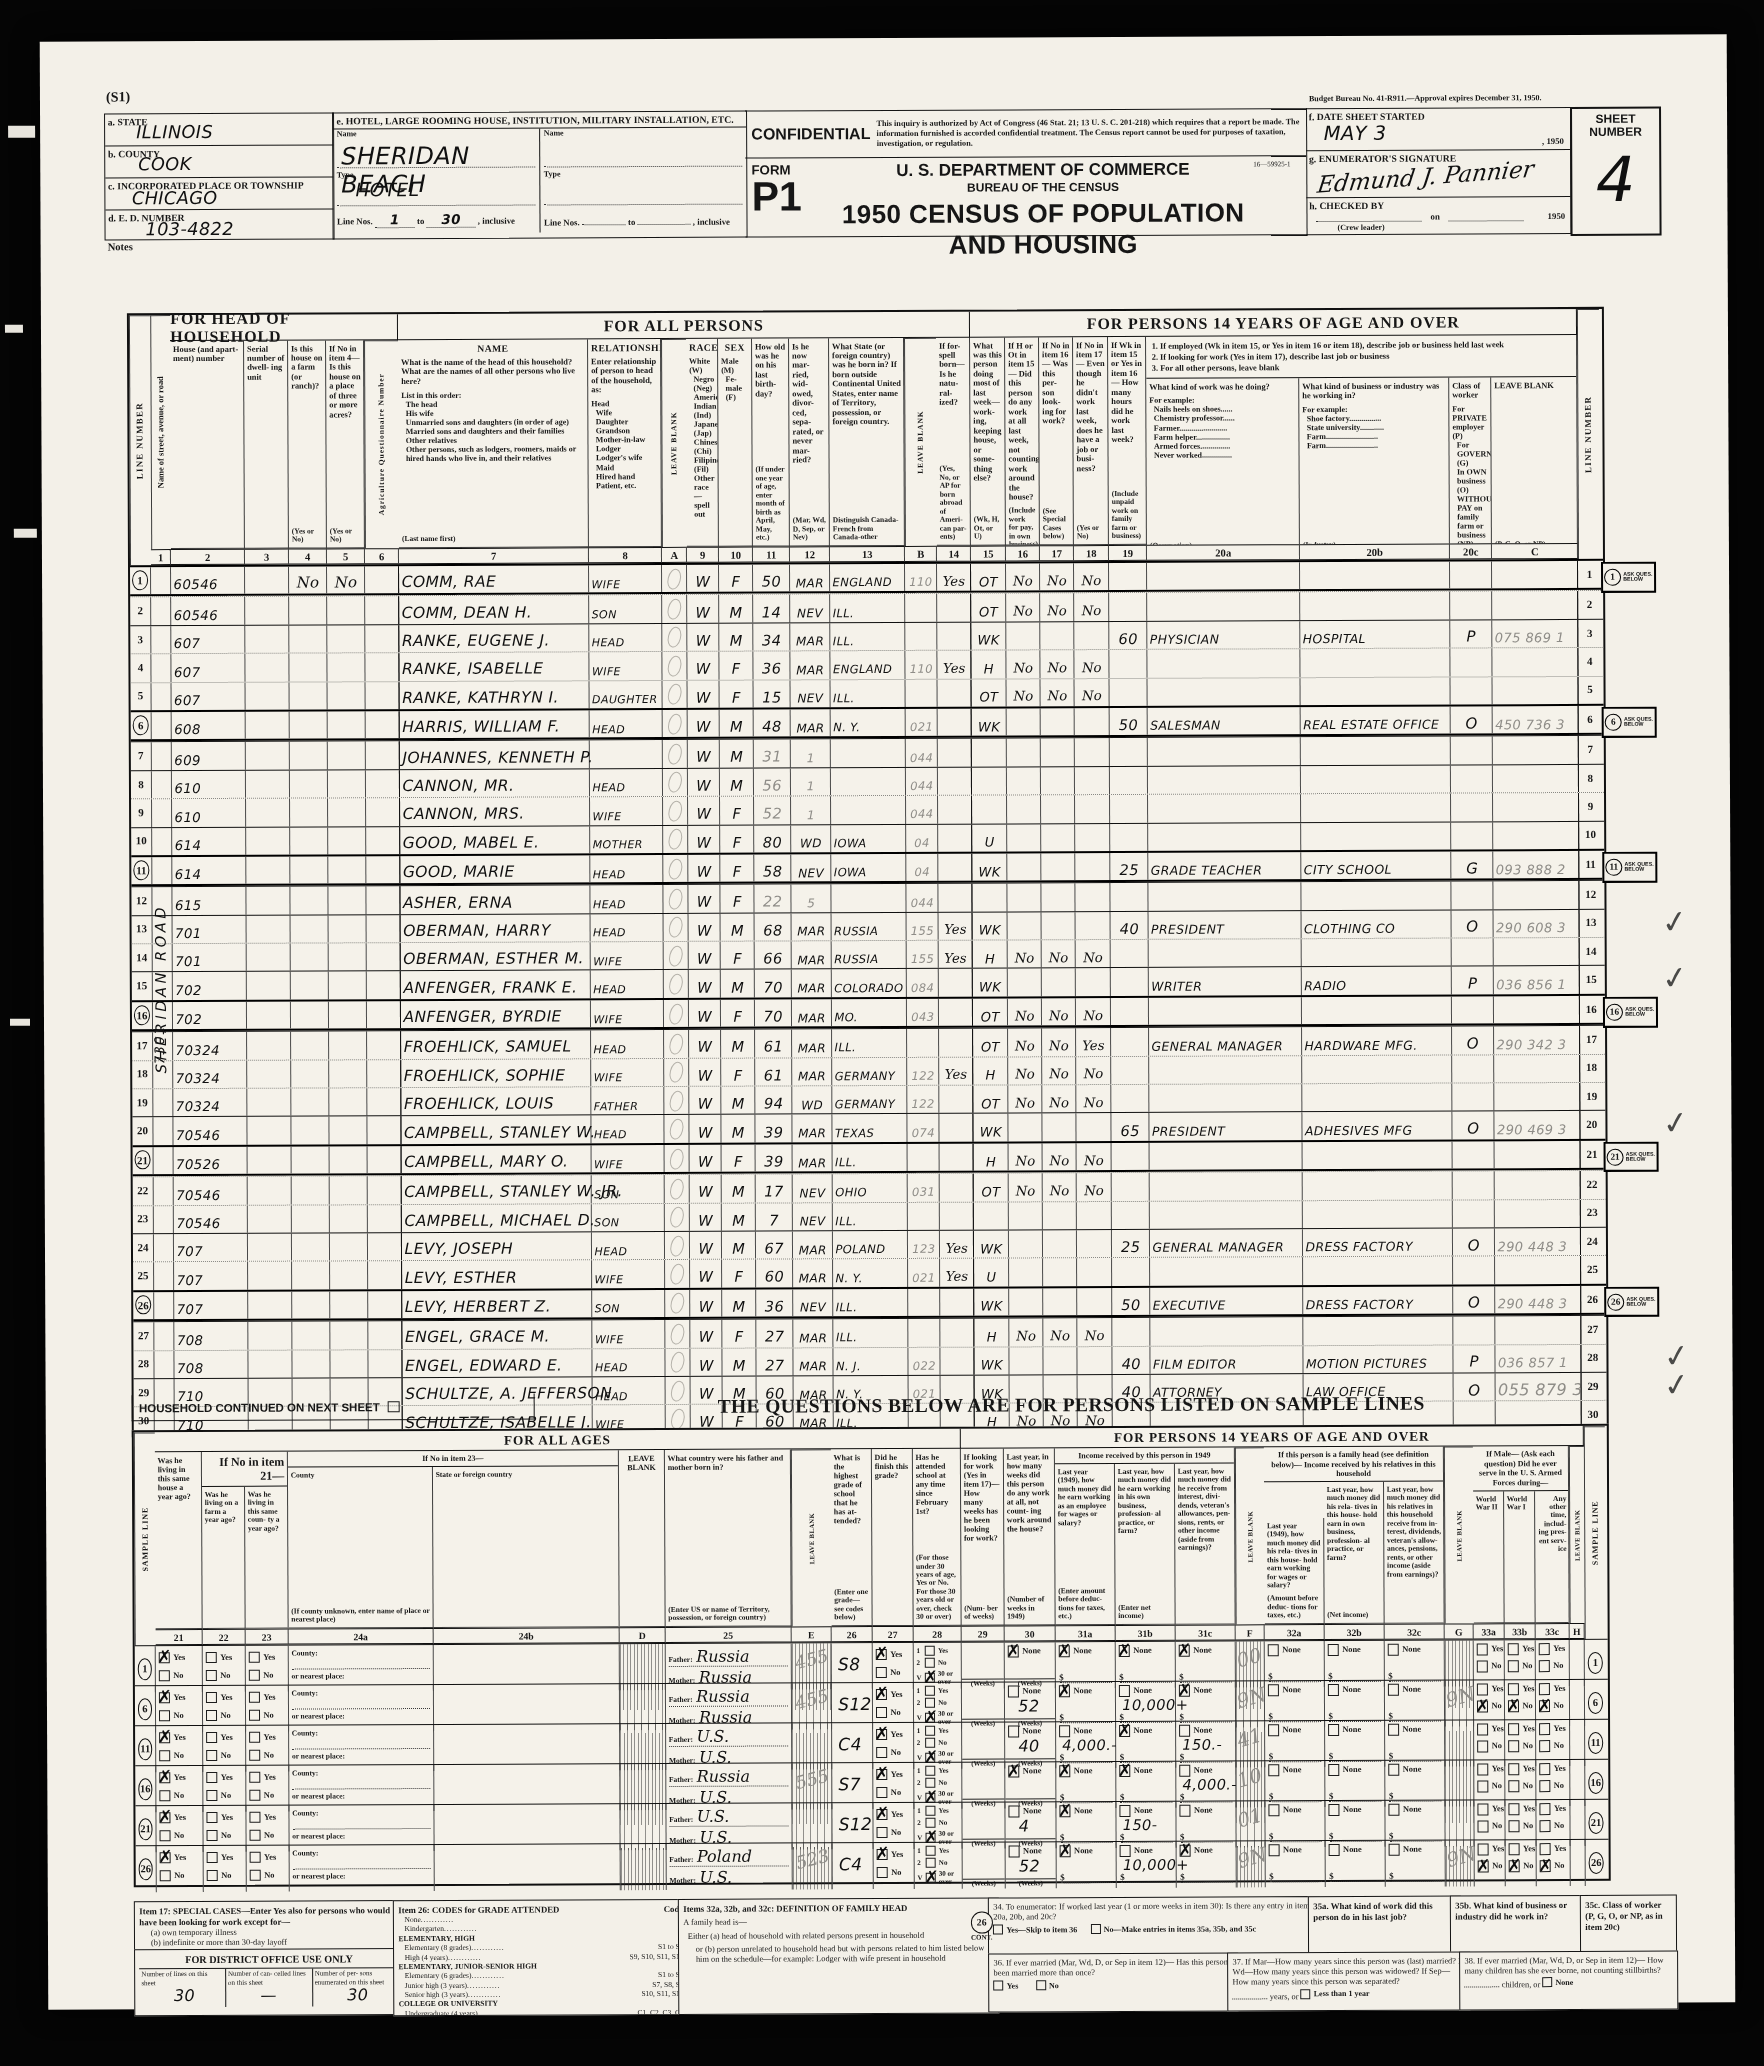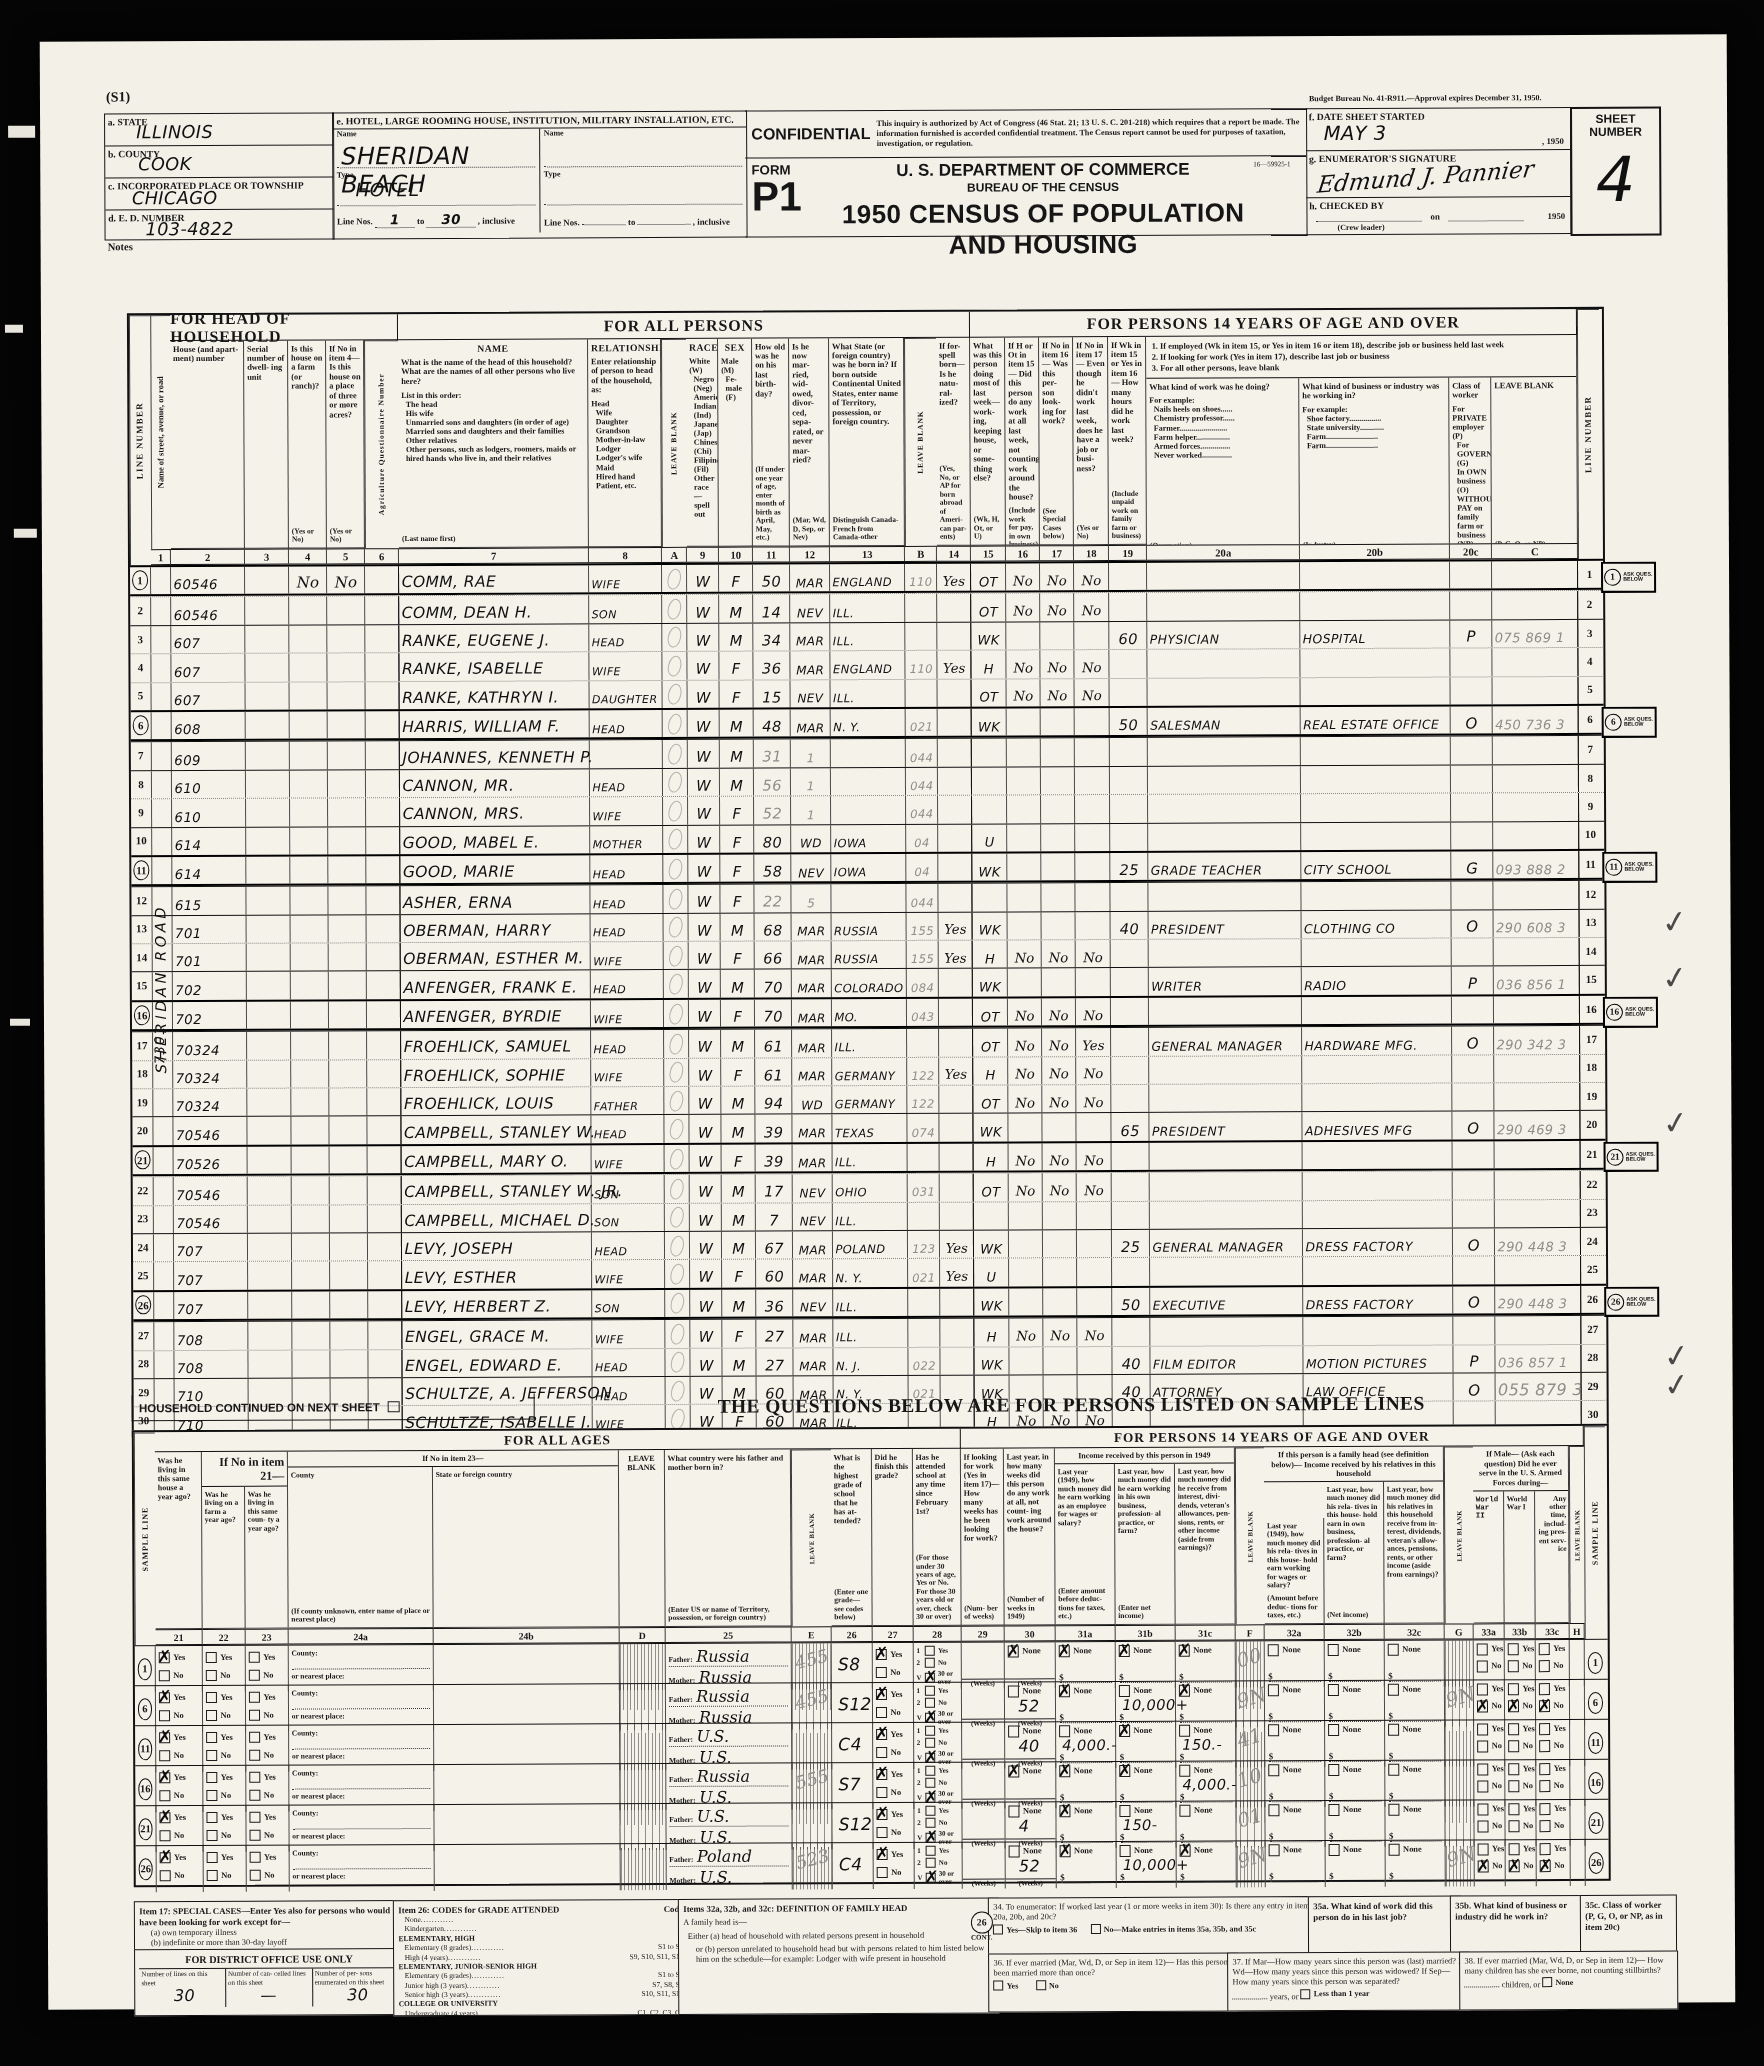--- a/index.html
+++ b/index.html
@@ -2393,21 +2393,21 @@
               <div class="ft">(Net income)</div>
             </div>
             <div class="hc" style="font-size: 7.5px; border-right: none;">
               <div class="para" style="text-align:left">Last year, how much money did his relatives in this household receive from in- terest, dividends, veteran's allow- ances, pensions, rents, or other income (aside from earnings)?</div>
             </div>
           </div>
         </div>
         <div style="border-right: 0.4px solid rgb(60, 60, 60); display: flex; flex-direction: column; overflow: hidden; grid-area: 2 / 23 / 3 / 26;">
           <div style="border-bottom: 0.9px solid rgb(16, 16, 16); padding: 2.7px; font-size: 8px; font-weight: bold; text-align: center; line-height: 1.2;">If Male—  (Ask each question)  Did he ever serve in the U. S. Armed Forces during—</div>
           <div style="flex: 1 1 0%; display: grid; grid-template-columns: 31px 31px 34px;">
-            <div class="hc" style="font-size: 7.5px; font-family: Liberation Mono, monospace;">
+            <div class="hc" style="font-size: 7.5px;">
               <div class="para" style="text-align:left">World War II</div>
             </div>
             <div class="hc" style="font-size: 7.5px;">
               <div class="para" style="text-align:left">World War I</div>
             </div>
             <div class="hc" style="font-size: 7.5px; border-right: none;">
               <div class="para" style="text-align:right">Any other time, includ- ing pres- ent serv- ice</div>
             </div>
           </div>
         </div>

